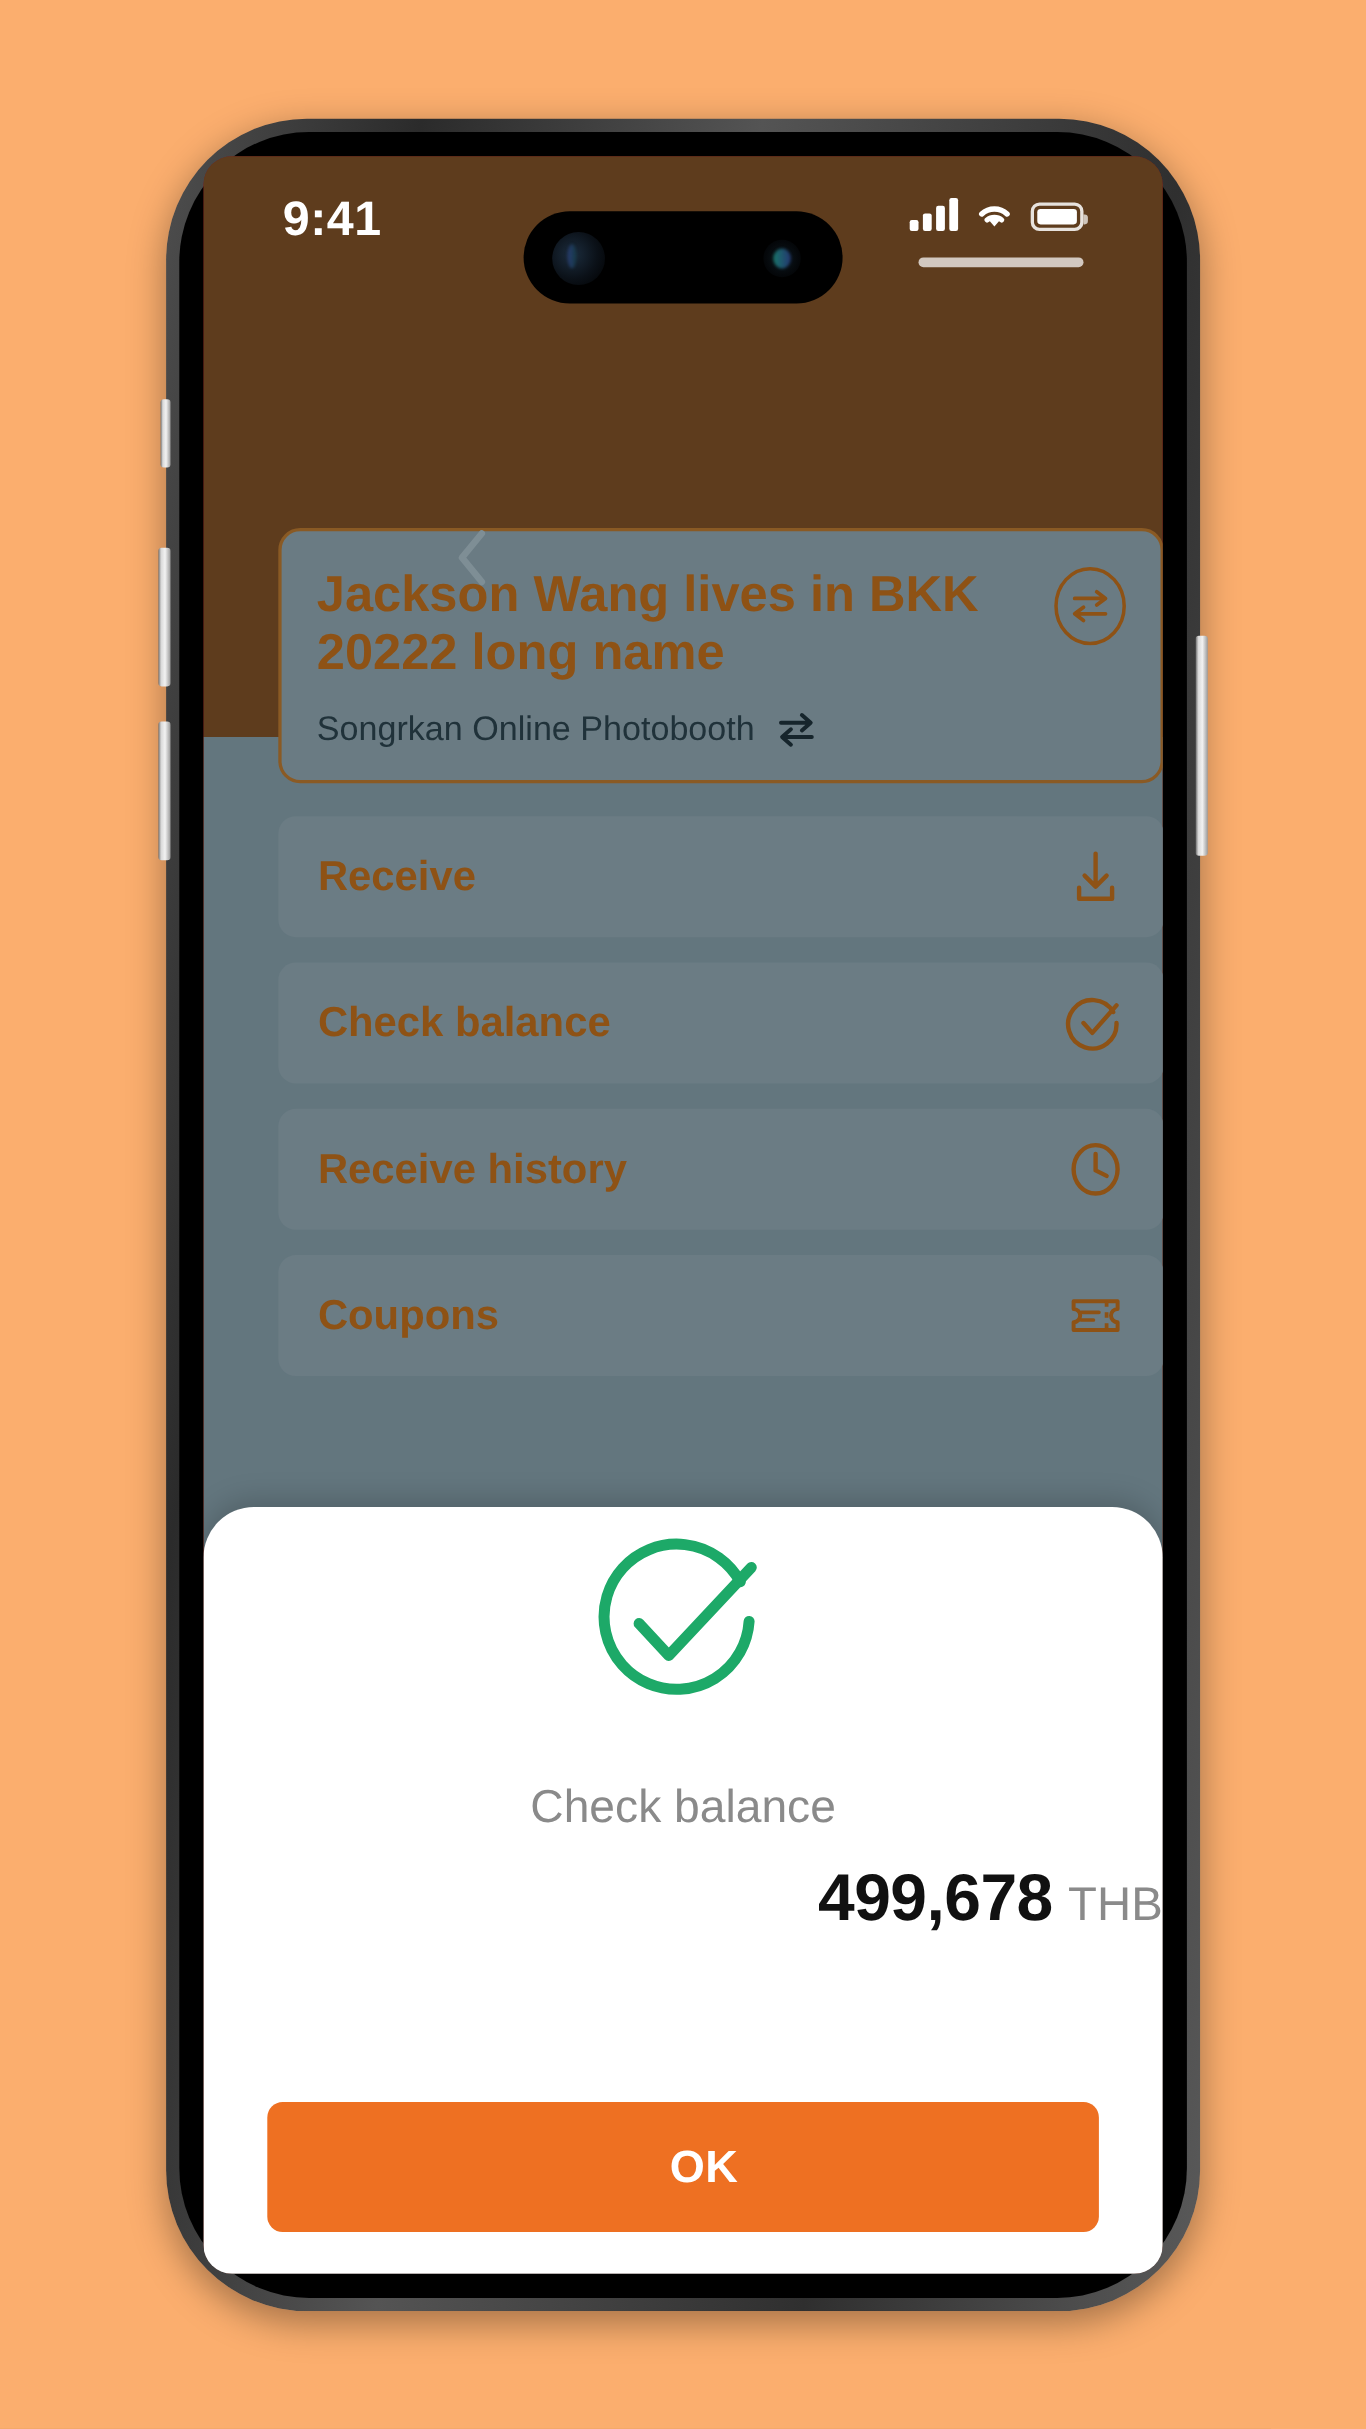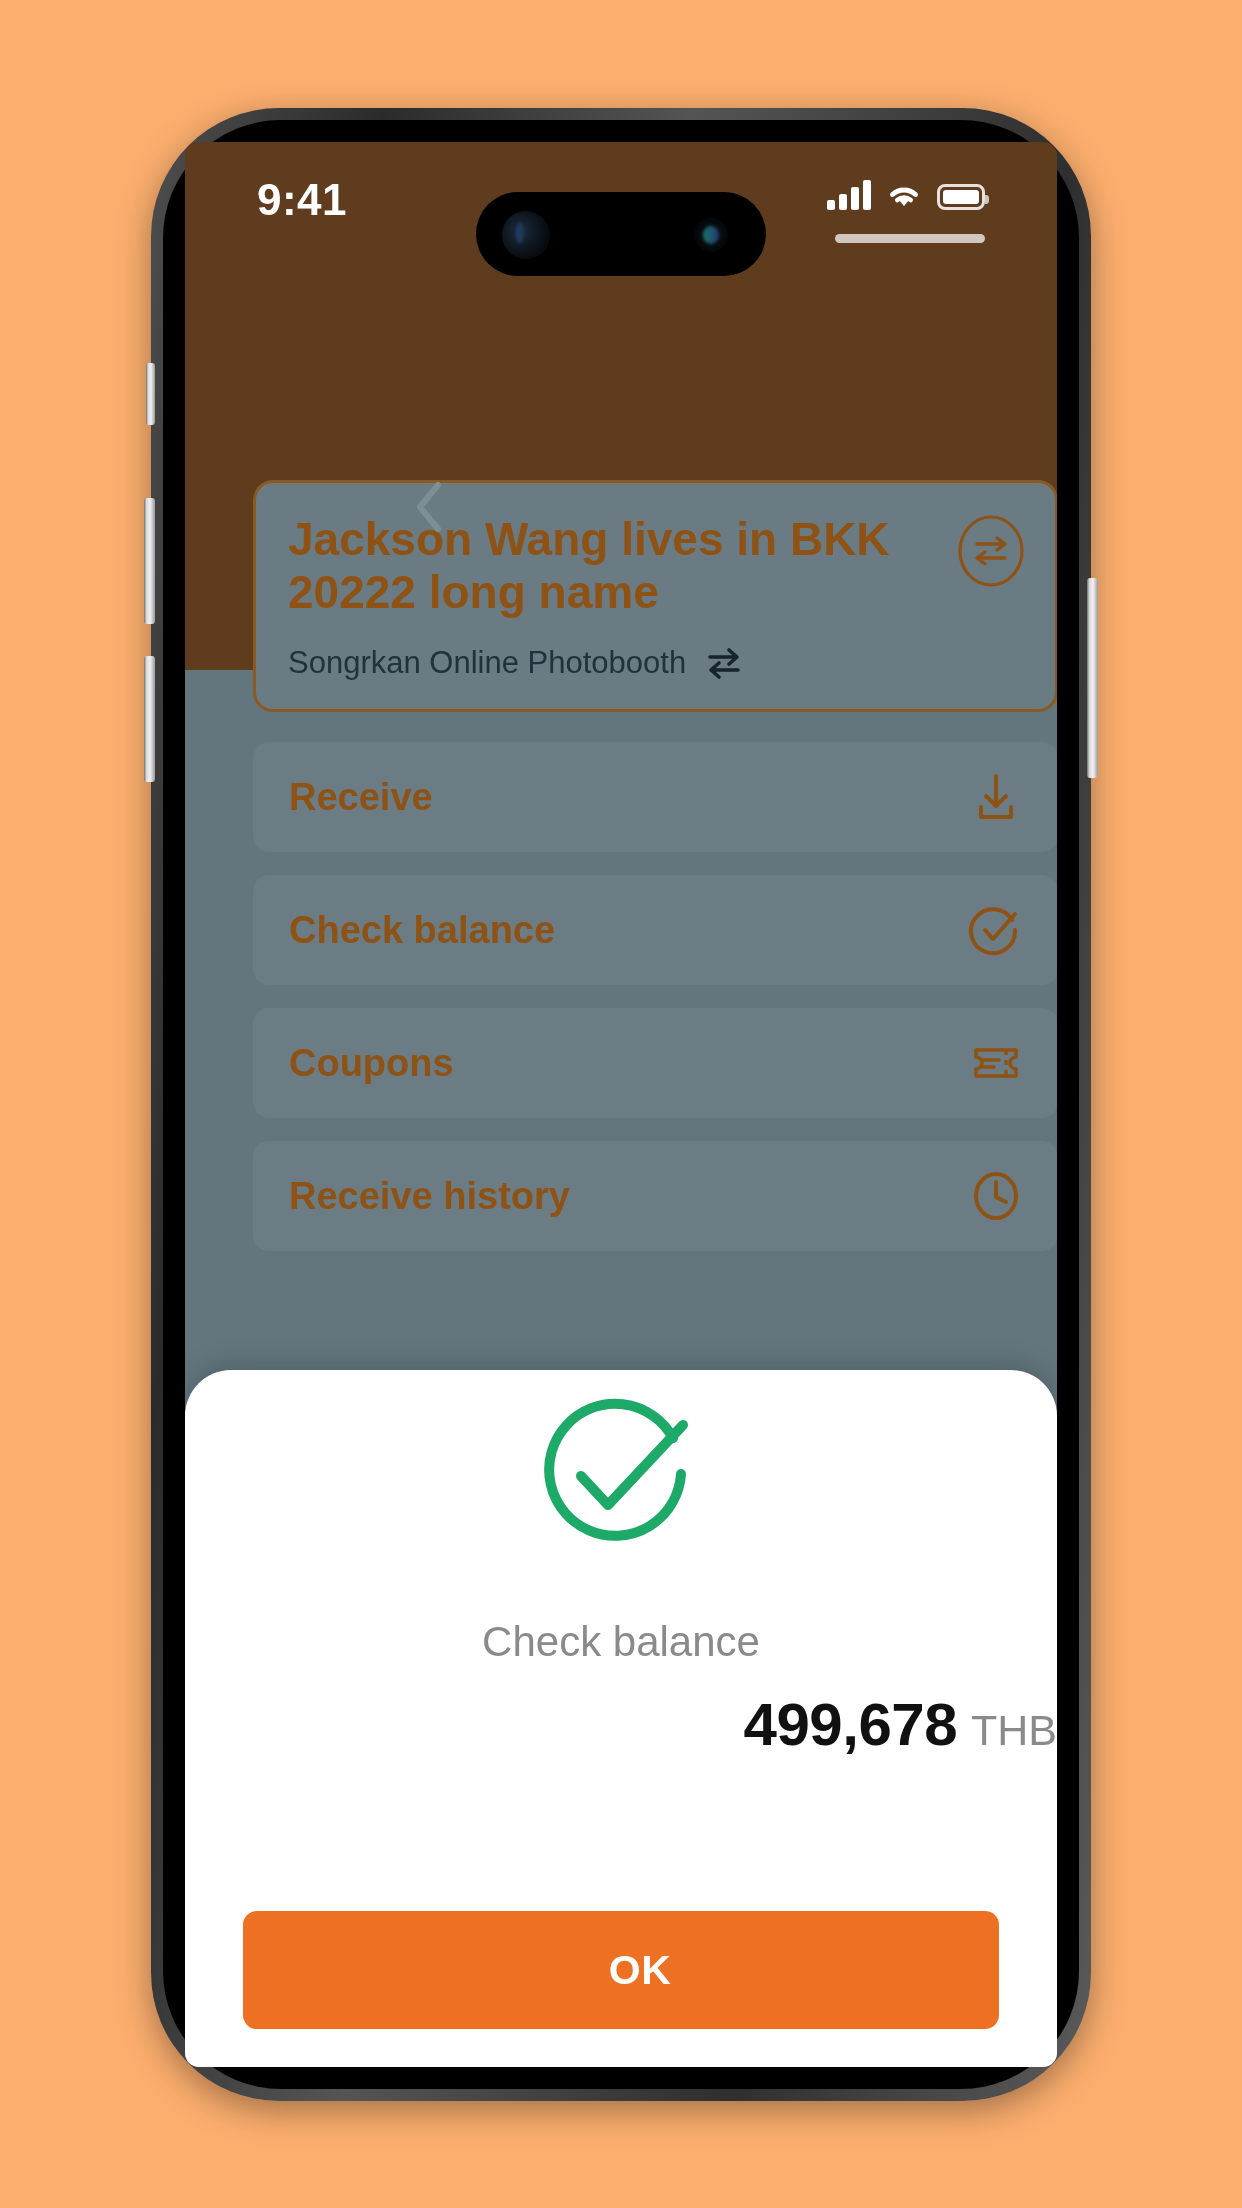--- a/index.html
+++ b/index.html
@@ -21,21 +21,21 @@
   }
   #phone-bezel{
     position:absolute;
     left:12px; top:12px; right:12px; bottom:12px;
     border-radius:118px;
     background:#000;
   }
   #phone-screen{
     position:absolute;
     left:22px; top:22px; right:22px; bottom:22px;
-    border-radius:14px;
+    border-radius:26px;
     overflow:hidden;
     background:#7f1d1d;
   }
 
   
   .side-btn{
     position:absolute;
     background:linear-gradient(to right,#6e6e6e 0%,#d8d8d8 22%,#f2f2f2 55%,#9a9a9a 100%);
     border-radius:3px;
   }
@@ -302,36 +302,36 @@
 
         <div class="menu-row">
           <span class="menu-label">Check balance</span>
           <svg class="menu-icon" viewBox="0 0 56 56">
             <path d="M44 18 A22 22 0 1 0 47 28" stroke="#8E5215" stroke-width="4" fill="none" stroke-linecap="round"></path>
             <path d="M17 28 L25 37 L47 12" stroke="#8E5215" stroke-width="4" fill="none" stroke-linecap="round" stroke-linejoin="round"></path>
           </svg>
         </div>
 
         <div class="menu-row">
+          <span class="menu-label">Receive history</span>
+          <svg class="menu-icon" viewBox="0 0 56 56">
+            <ellipse cx="28" cy="28" rx="20" ry="22" stroke="#8E5215" stroke-width="4" fill="none"></ellipse>
+            <path d="M28 14 V29 L38 34" stroke="#8E5215" stroke-width="4" fill="none" stroke-linecap="round" stroke-linejoin="round"></path>
+          </svg>
+        </div>
+
+        <div class="menu-row">
           <span class="menu-label">Coupons</span>
           <svg class="menu-icon" viewBox="0 0 56 56">
             <path d="M8 15 H48 V22 A5 5 0 0 0 48 34 V41 H8 V34 A5 5 0 0 0 8 22 Z" stroke="#8E5215" stroke-width="3.6" fill="none" stroke-linejoin="round"></path>
             <path d="M38 15 V41" stroke="#8E5215" stroke-width="3.4" fill="none" stroke-dasharray="5 5"></path>
             <path d="M15 25 H31 M15 32 H26" stroke="#8E5215" stroke-width="3.4" stroke-linecap="round"></path>
           </svg>
         </div>
 
-        <div class="menu-row">
-          <span class="menu-label">Receive history</span>
-          <svg class="menu-icon" viewBox="0 0 56 56">
-            <ellipse cx="28" cy="28" rx="20" ry="22" stroke="#8E5215" stroke-width="4" fill="none"></ellipse>
-            <path d="M28 14 V29 L38 34" stroke="#8E5215" stroke-width="4" fill="none" stroke-linecap="round" stroke-linejoin="round"></path>
-          </svg>
-        </div>
-
       </div>
 
       <div id="success-sheet">
 
         <div id="success-icon-wrap">
           <svg width="196" height="166" viewBox="0 0 196 166">
             <path d="M150 40 A66 66 0 1 0 158 76" stroke="#1DA968" stroke-width="10" fill="none" stroke-linecap="round"></path>
             <path d="M58 78 L85 107 L160 27" stroke="#1DA968" stroke-width="10" fill="none" stroke-linecap="round" stroke-linejoin="round"></path>
           </svg>
         </div>

